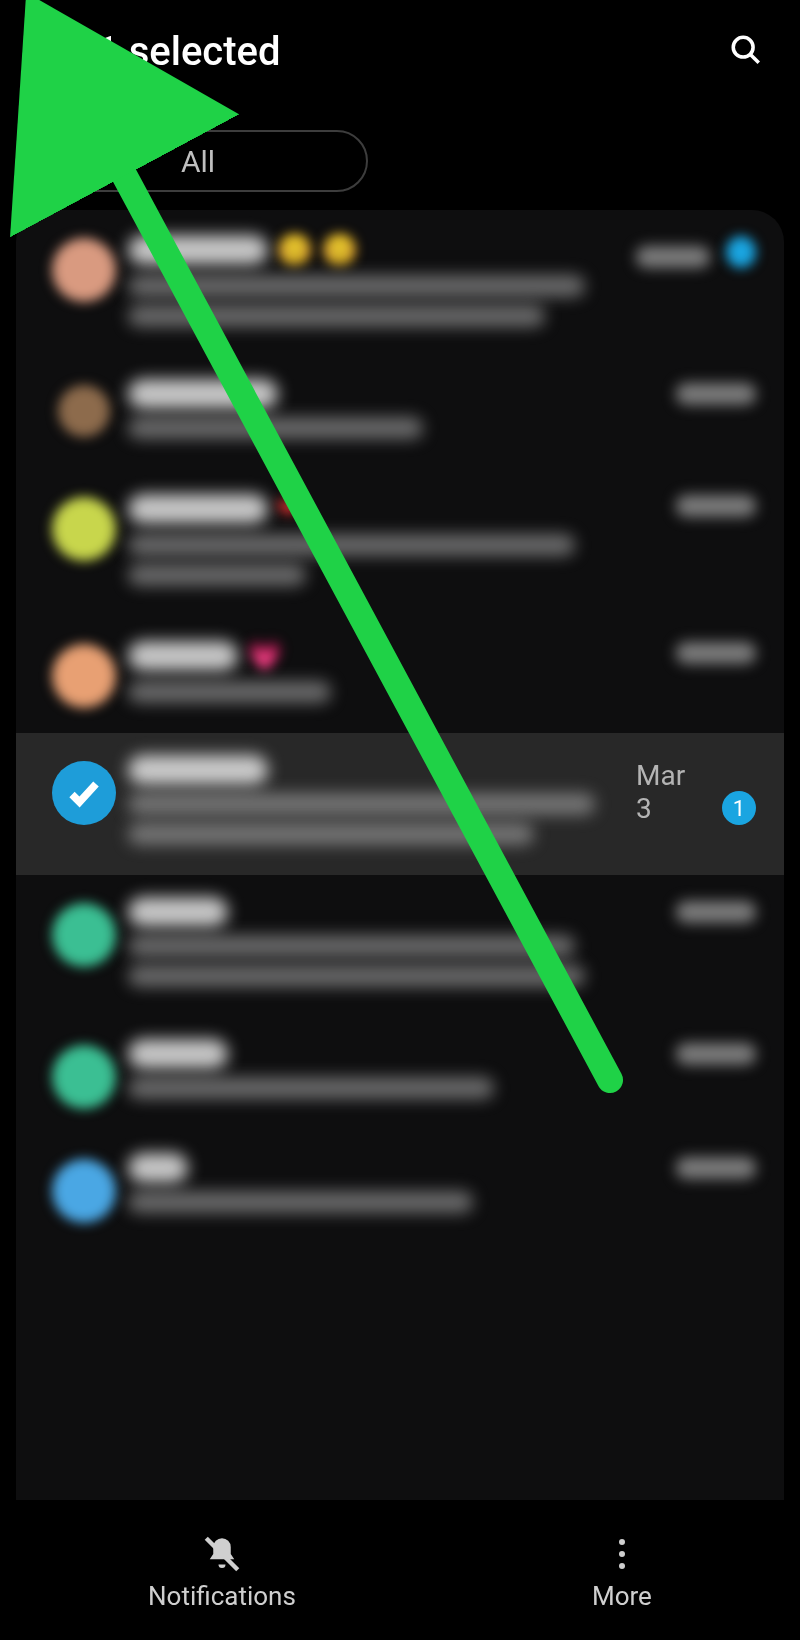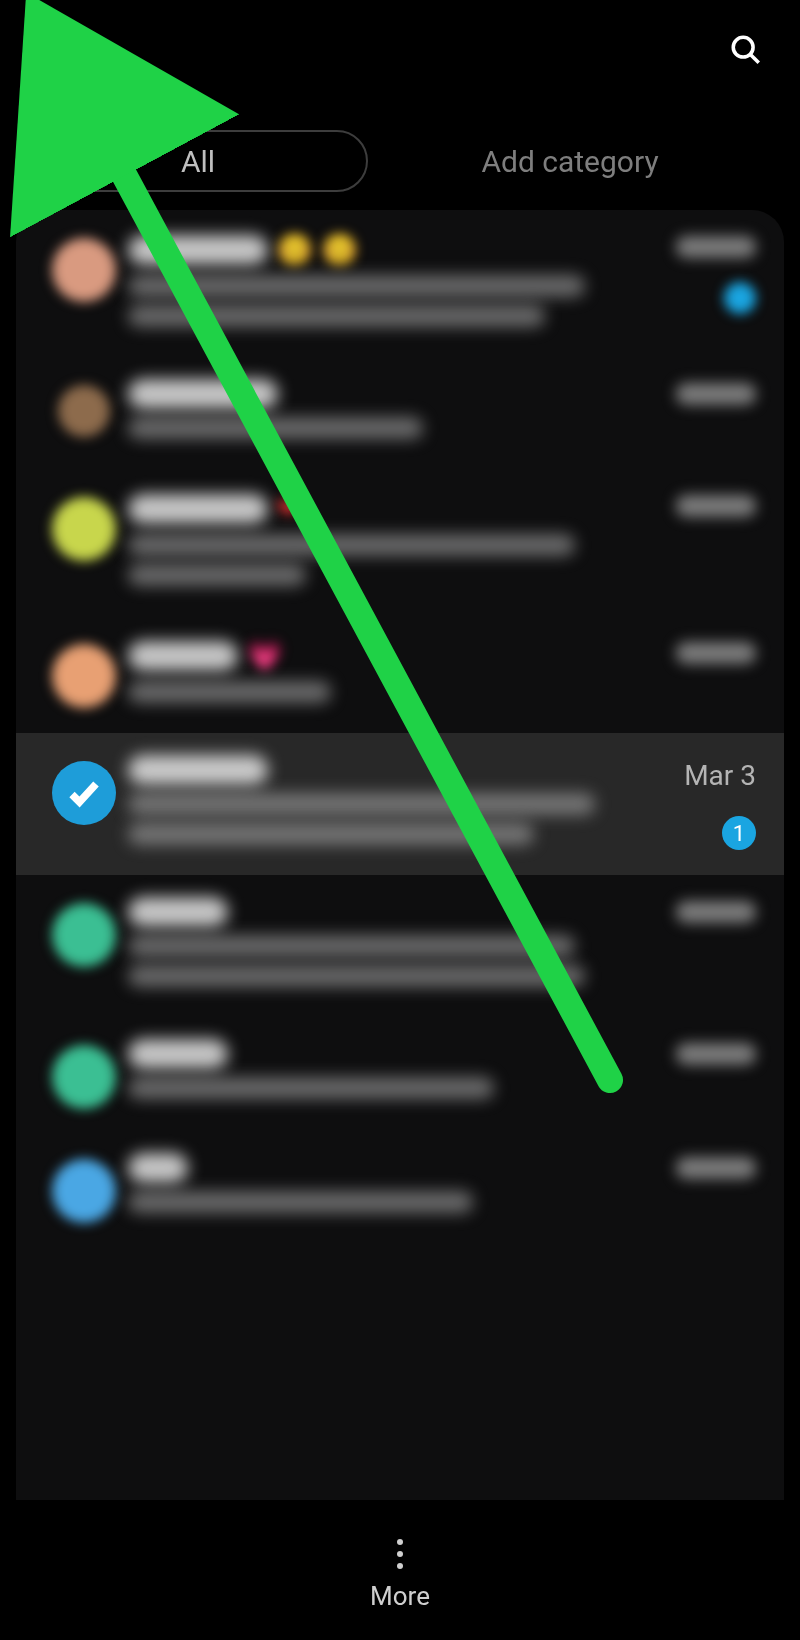--- a/index.html
+++ b/index.html
@@ -157,23 +157,23 @@
     height: 22px;
     background: rgba(180,180,180,0.55);
     border-radius: 12px;
     filter: blur(8px);
     margin-bottom: 8px;
   }
   .emoji { filter: blur(6px); font-size: 30px; }
   .meta-col {
     width: 120px;
     display:flex;
-    flex-direction:column;
+    flex-direction:row;
     align-items:flex-end;
-    gap: 24px;
+    gap: 16px;
     padding-top: 4px;
     justify-content: flex-end;
   }
   .time-blur {
     width: 80px;
     height: 22px;
     background: rgba(170,170,170,0.7);
     border-radius: 10px;
     filter: blur(7px);
   }
@@ -244,31 +244,31 @@
   }
 </style>
 </head>
 <body>
 
 <div class="header">
   <div class="select-all-wrap">
     <div class="circle-checkbox"></div>
     <div class="select-all-label">All</div>
   </div>
+  <div class="header-title">1 selected</div>
   <div class="search-icon">
     <svg viewBox="0 0 24 24">
       <circle cx="10" cy="10" r="7"></circle>
       <line x1="21" y1="21" x2="15.5" y2="15.5"></line>
     </svg>
   </div>
 </div>
 
 <div class="tab-row">
   <div class="pill-tab">All</div>
-  <div class="add-category">Add category</div>
 </div>
 
 <div class="list-container">
 
   <div class="item">
     <div class="avatar-col">
       <div class="avatar" style="background:#d99a80"></div>
     </div>
     <div class="body-col">
       <div class="name-row">
@@ -396,20 +396,28 @@
       <div class="blur-line" style="width:68%"></div>
     </div>
     <div class="meta-col">
       <div class="time-blur"></div>
     </div>
   </div>
 
 </div>
 
 <div class="bottom-bar">
+  <div class="bb-item">
+    <svg viewBox="0 0 24 24">
+      <path d="M12 3a5 5 0 0 0-5 5v4l-2 3h14l-2-3V8a5 5 0 0 0-5-5z"></path>
+      <path d="M10 18a2 2 0 0 0 4 0"></path>
+      <line x1="3" y1="3" x2="21" y2="21" stroke="#cfcfcf" stroke-width="2.5"></line>
+    </svg>
+    <span>Notifications</span>
+  </div>
   <div class="bb-item">
     <div class="more-dots">
       <span></span>
         <span></span>
         <span></span>
     </div>
     <span>More</span>
   </div>
 </div>
 

